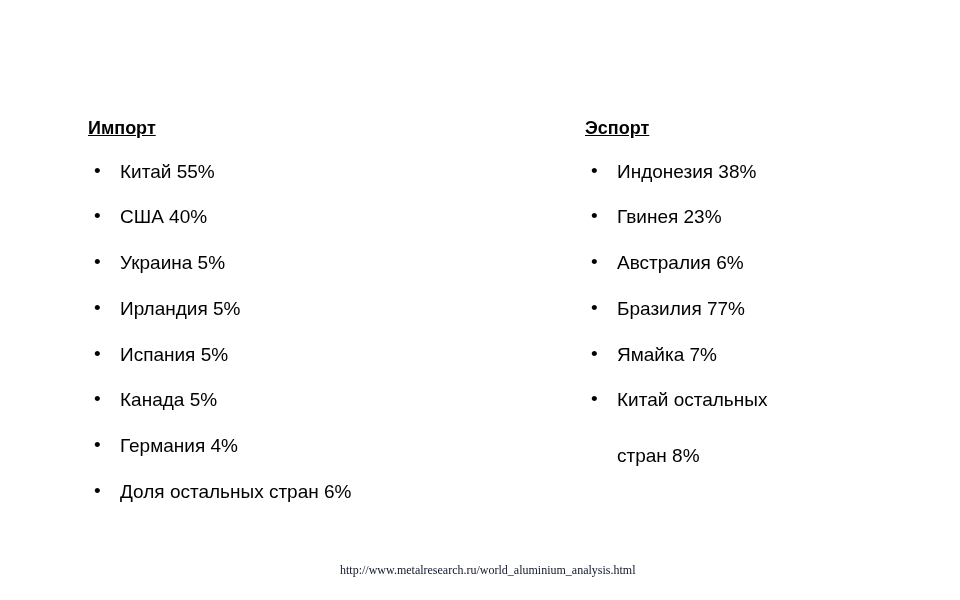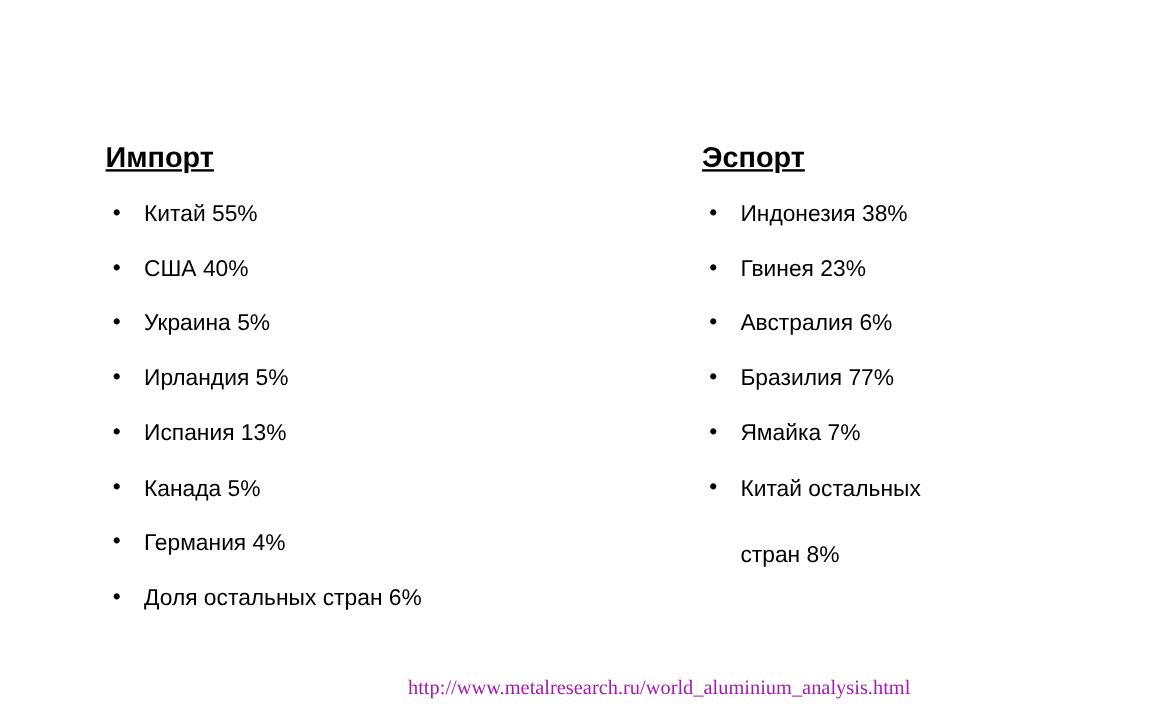--- a/index.html
+++ b/index.html
@@ -45,21 +45,21 @@
   }
   .col-import {
     width: 500px;
     padding-left: 88px;
   }
   .col-export {
     width: 460px;
     padding-left: 85px;
   }
   .col-head {
-    font-size: 24px;
+    font-size: 18px;
     font-weight: bold;
     text-decoration: underline;
     margin-bottom: 20px;
     line-height: 1.2;
   }
   ul.items {
     list-style: none;
     margin: 0;
     padding: 0;
   }
@@ -81,23 +81,23 @@
     display: block;
   }
   ul.items li .txt2 {
     display: block;
     margin-top: 32px;
   }
   .source {
     position: absolute;
     left: 340px;
     top: 563px;
-    font-size: 17px;
+    font-size: 12px;
     font-family: "Liberation Serif", serif;
-    color: #a21caf;
+    color: #0f172a;
     white-space: nowrap;
   }
 </style>
 </head>
 <body>
 
 <div class="slide">
 
 
   <div class="columns">
@@ -116,21 +116,21 @@
         <li>
           <span class="bullet">•</span>
           <span class="txt">Украина 5%</span>
         </li>
         <li>
           <span class="bullet">•</span>
           <span class="txt">Ирландия 5%</span>
         </li>
         <li>
           <span class="bullet">•</span>
-          <span class="txt">Испания 13%</span>
+          <span class="txt">Испания 5%</span>
         </li>
         <li>
           <span class="bullet">•</span>
           <span class="txt">Канада 5%</span>
         </li>
         <li>
           <span class="bullet">•</span>
           <span class="txt">Германия 4%</span>
         </li>
         <li>

